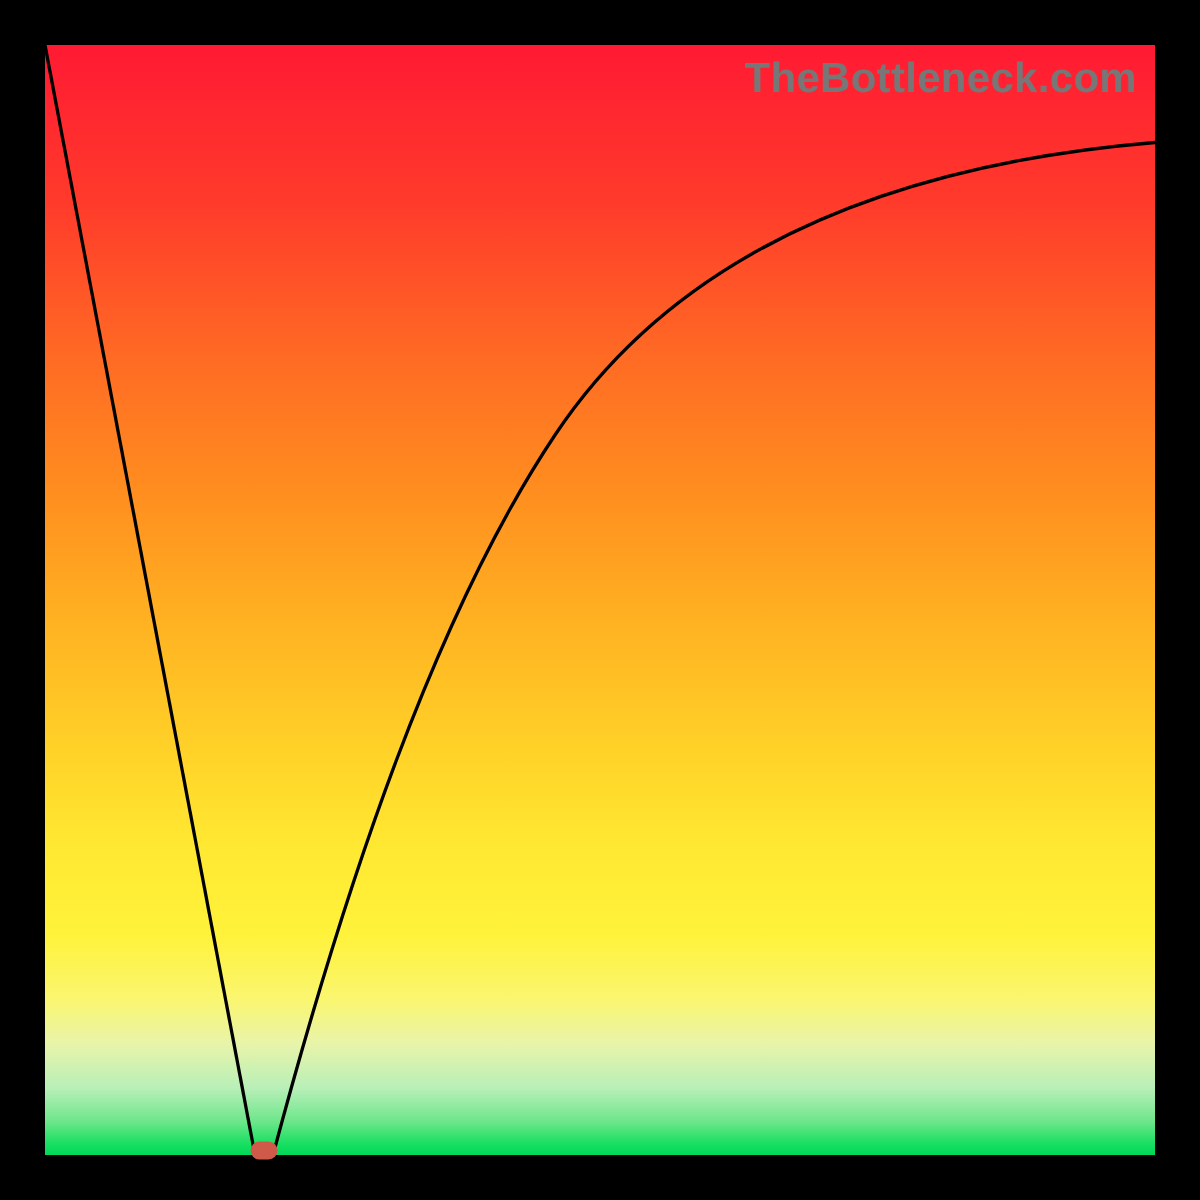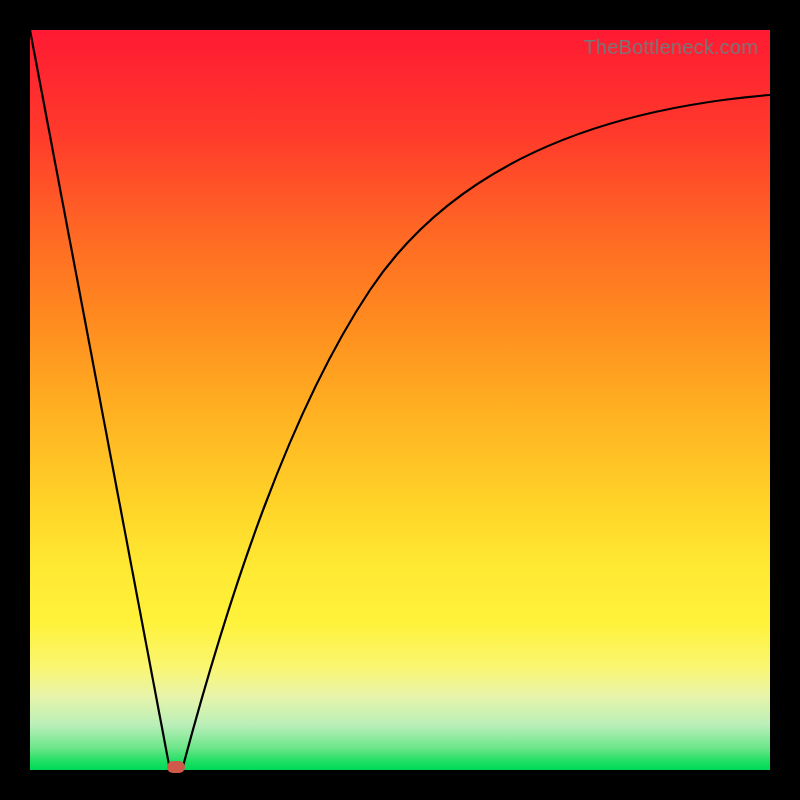--- a/index.html
+++ b/index.html
@@ -39,22 +39,22 @@
       #6de68a 97%,
       #18df61 99%,
       #00d858 100%
     );
   }
   .watermark {
     position: absolute;
     top: 6px;
     right: 12px;
     color: #777;
-    font-size: 20px;
-    font-weight: 400;
+    font-size: 28px;
+    font-weight: 700;
     letter-spacing: 0.2px;
     user-select: none;
   }
   .curve-svg {
     position: absolute;
     left: 0;
     top: 0;
     width: 740px;
     height: 740px;
   }

